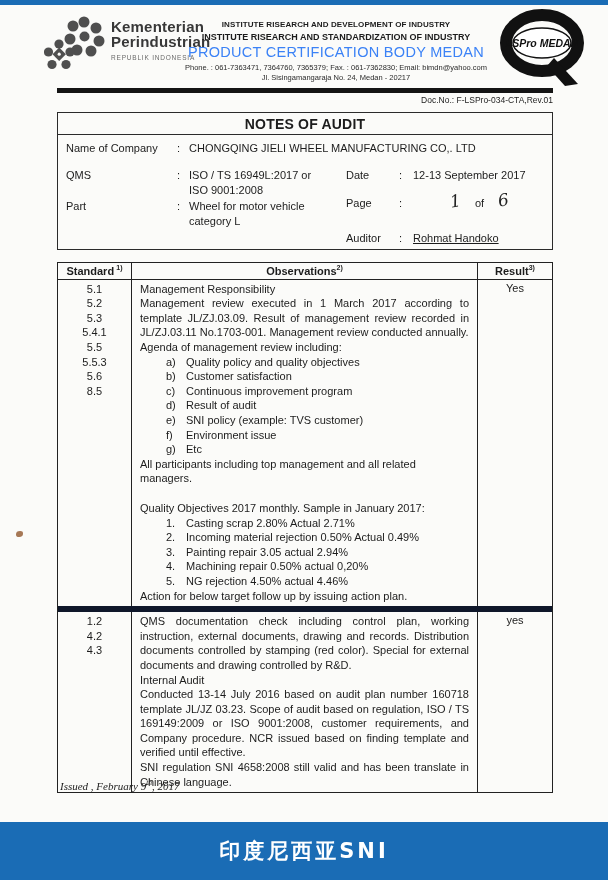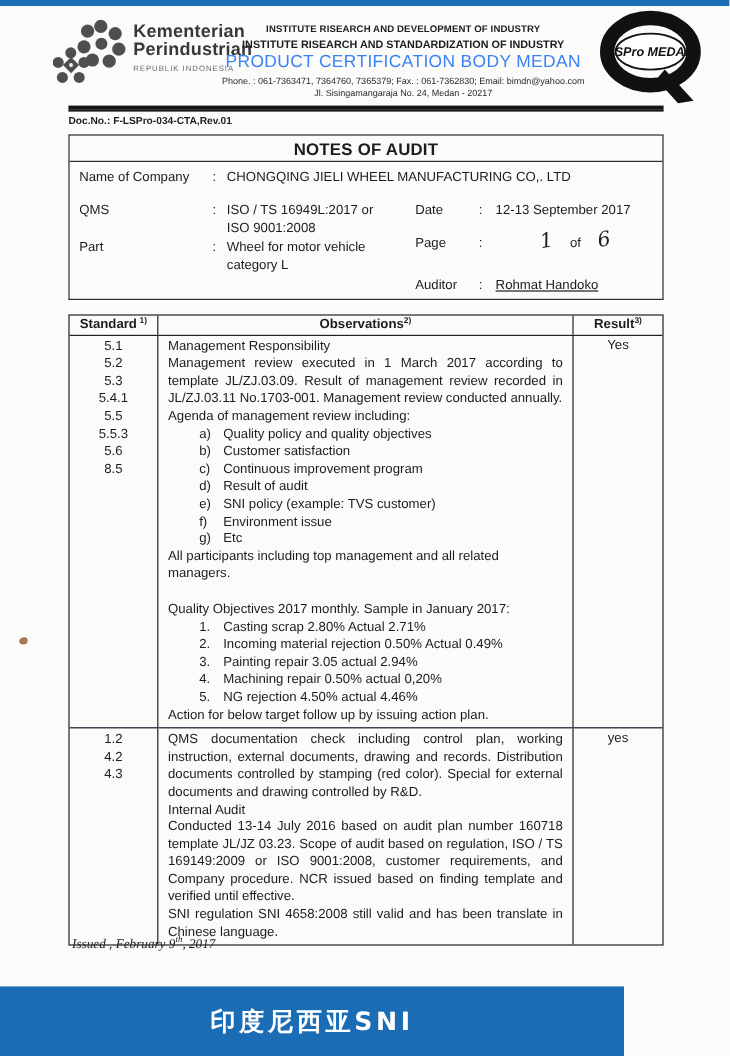--- a/index.html
+++ b/index.html
@@ -23,60 +23,60 @@
   .inst1 { font-size:8px;  font-weight:bold; letter-spacing:.1px; }
   .inst2 { font-size:9px;  font-weight:bold; margin-top:3px; }
   .body-name { font-size:14.5px; margin-top:2px; letter-spacing:.3px; color:#3b82f6; }
   .contact { font-size:7.5px; margin-top:3px; color:#2a2a2a; }
   .address { font-size:7.5px; margin-top:1px; color:#2a2a2a; }
 
   .lspro-logo { position:absolute; left:498px; top:8px; width:92px; height:82px; }
 
   .header-divider { position:absolute; left:57px; top:88px; width:496px; height:2px;
     border-top:3px solid #141414; border-bottom:2px solid #141414; }
-  .doc-no { position:absolute; left:57px; top:95px; width:496px; 
-    font-size:8.5px; font-weight:bold; }
+  .doc-no { position:absolute; left:57px; top:95px; width:496px; text-align:right;
+    font-size:8.5px; font-weight:normal; }
 
   
   .form-box { position:absolute; left:57px; top:112px; width:496px; height:138px;
     border:1.5px solid #2b2b2b; background:transparent; }
   .form-title { height:22px; line-height:22px; text-align:center; font-weight:bold;
     font-size:14px; border-bottom:1.5px solid #2b2b2b; letter-spacing:.2px; }
   .form-fields { position:relative; height:114px; font-size:11px; }
   .ff { position:absolute; white-space:nowrap; }
   .handwrite { font-family:"DejaVu Serif", serif; font-style:italic; font-size:17px;
     display:inline-block; transform:rotate(-10deg); color:#222; }
 
   
   .audit-table { position:absolute; left:57px; top:262px; width:496px;
     border:1.5px solid #222; font-size:11px; }
   .tr { display:grid; grid-template-columns:74px 346px 1fr; }
   .tr > div { border-right:1px solid #222; }
   .tr > div:last-child { border-right:none; }
   .th-row { border-bottom:1px solid #222; font-weight:bold; }
   .th-row > div { text-align:center; padding:1px 0 2px; }
   sup { font-size:7px; vertical-align:super; }
-  .body-row { border-bottom:1px solid #0f172a; }
+  .body-row { border-bottom:6px solid #0f172a; }
   .body-row:last-child { border-bottom:none; }
   .std-cell { text-align:center; padding-top:2px; line-height:14.6px; }
   .obs-cell { padding:2px 8px 3px; line-height:14.6px; }
   .res-cell { text-align:center; padding-top:2px; }
   .row1 .obs-cell { min-height:308px; }
   .row2 .obs-cell { min-height:176px; }
   .just { text-align:justify; }
   .li { display:flex; padding-left:26px; }
   .li .marker { width:20px; flex:none; }
   .gap-above { margin-top:15px; }
 
   
   .issued { position:absolute; left:60px; top:778px; font-family:"Liberation Serif", serif;
     font-style:italic; font-size:11px; color:#222; }
   .issued sup { font-size:7.5px; }
 
-  .banner { position:absolute; left:0; top:822px; width:520px; height:58px;
+  .banner { position:absolute; left:0; top:822px; width:608px; height:58px;
     background:#1a6cb5; display:flex; align-items:center; justify-content:center; }
   .banner-text { color:#ffffff; font-size:21px; font-weight:bold; letter-spacing:3px;
     font-family:"DejaVu Sans", sans-serif; }
 
   .speck { position:absolute; left:16px; top:531px; width:7px; height:6px;
     background:#96603a; border-radius:60% 40% 55% 45%; opacity:.85; }
 </style>
 </head>
 <body>
 

